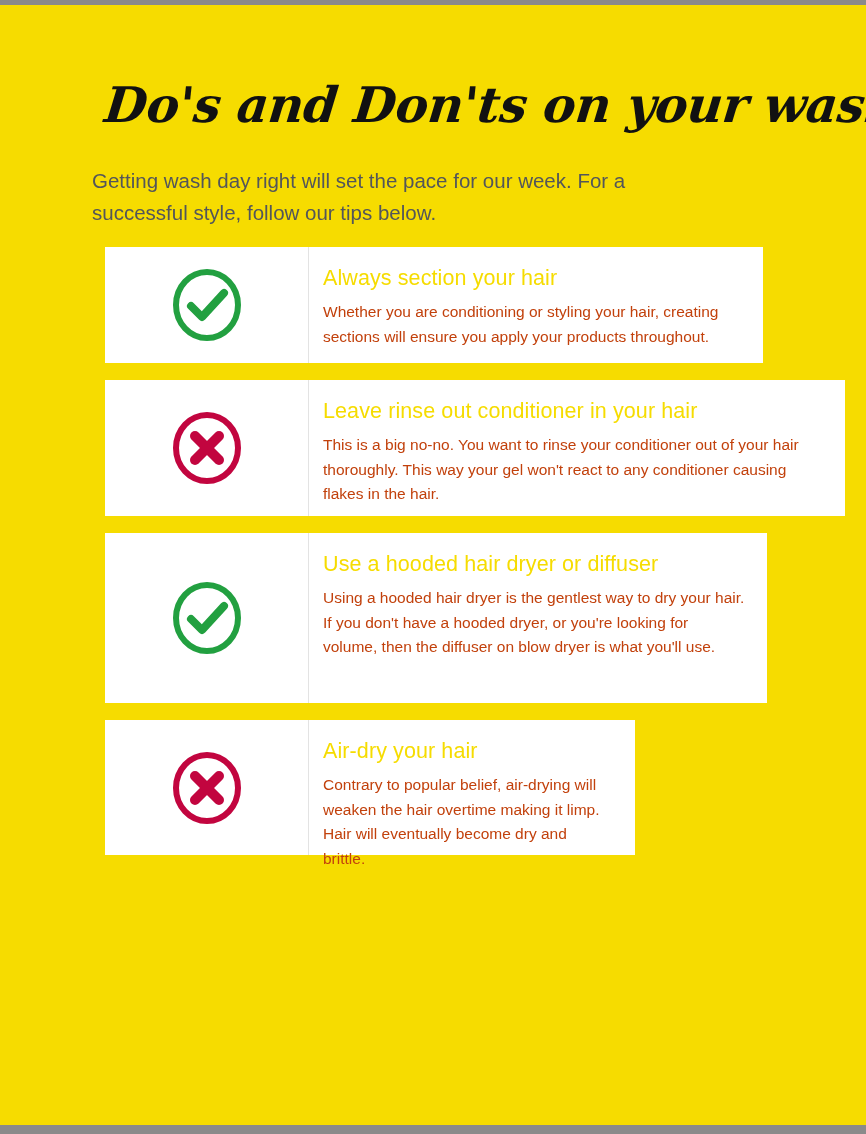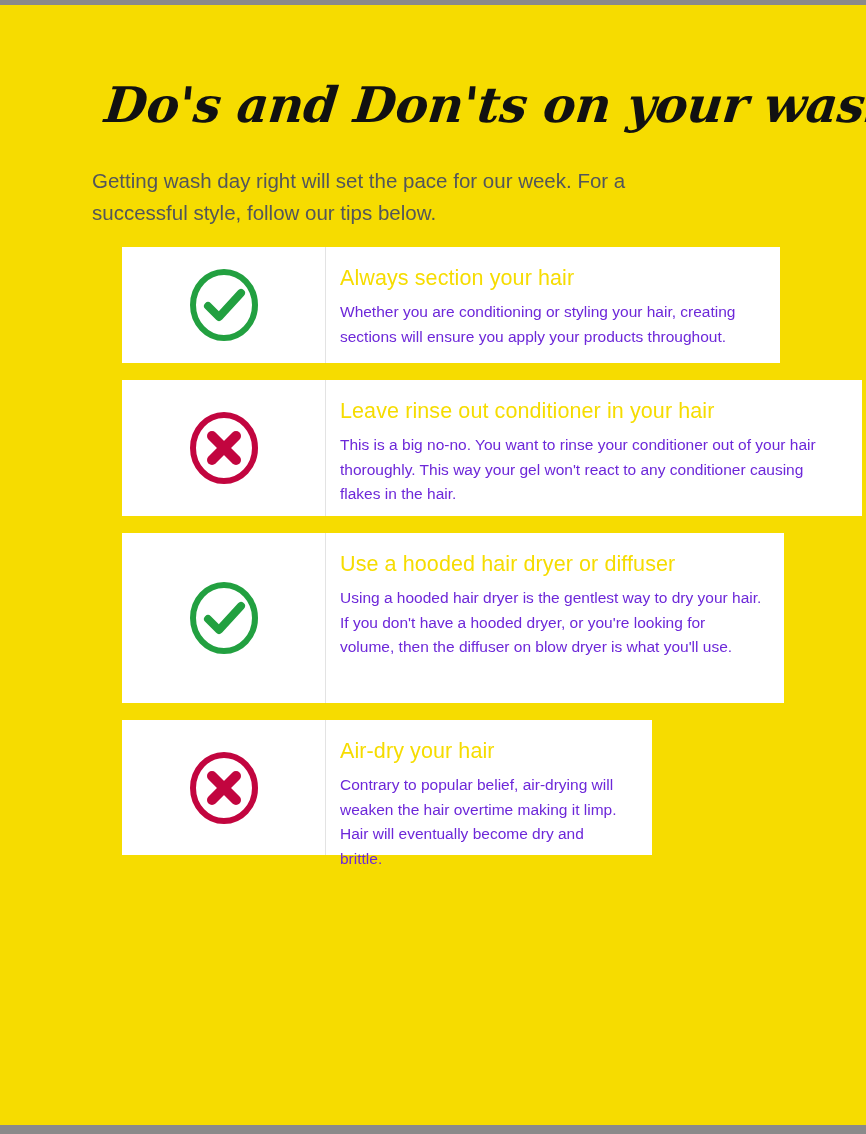--- a/index.html
+++ b/index.html
@@ -54,21 +54,21 @@
     left: 92px;
     top: 139px;
     width: 580px;
     font-size: 20.5px;
     line-height: 32px;
     color: #53565a;
     font-weight: 400;
   }
   .cards {
     position: absolute;
-    left: 122px;
+    left: 105px;
     top: 242px;
     width: 662px;
   }
   .card {
     position: relative;
     background: #ffffff;
     margin-bottom: 17px;
     display: flex;
     align-items: stretch;
     box-sizing: border-box;
@@ -91,21 +91,21 @@
     font-size: 21.5px;
     line-height: 26px;
     color: #f6dc00;
     font-weight: 400;
     margin: 0 0 9px 0;
     letter-spacing: 0.1px;
   }
   .card-text {
     font-size: 15.5px;
     line-height: 24.5px;
-    color: #6d28d9;
+    color: #c2410c;
     margin: 0;
     font-weight: 400;
   }
   .icon-svg { display: block; }
   
   .card-h1 { height: 116px; width: 658px; }
   .card-h2 { height: 136px; width: 740px; }
   .card-h3 { height: 170px; width: 662px; }
   .card-h4 { height: 135px; width: 530px; }
 </style>

